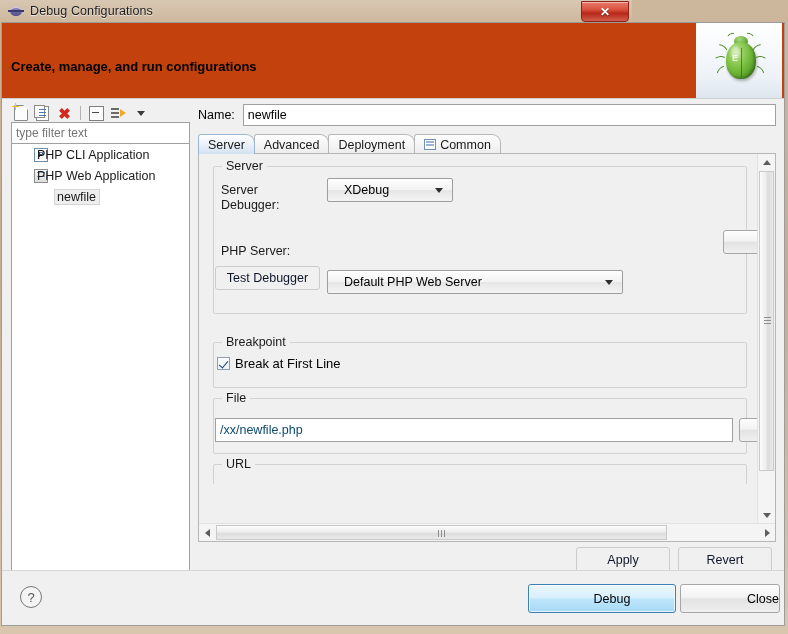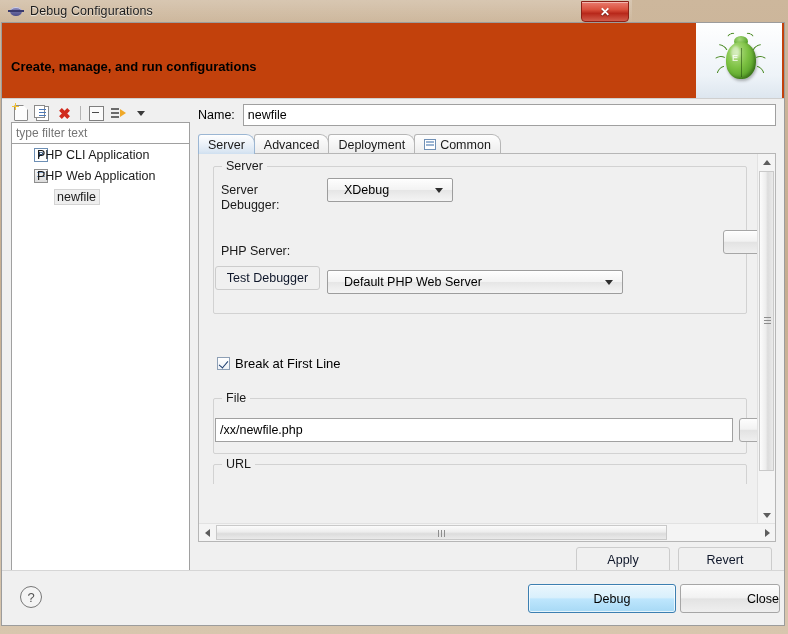--- a/index.html
+++ b/index.html
@@ -595,21 +595,21 @@
   .check-label { font-size: 13px; text-align: right; }
 
   .text-field {
     position: absolute;
     box-sizing: border-box;
     border: 1px solid #a0a0a0;
     background: #fff;
     font-family: "Liberation Sans", sans-serif;
     font-size: 12.5px;
     padding: 0 4px;
-    color: #000000;
+    color: #0c4a6e;
     outline: none;
   }
   .t-file { left: 16px; top: 264px; width: 518px; height: 24px; }
 
   .browse-btn {
     position: absolute;
     box-sizing: border-box;
     width: 30px; height: 24px;
     border: 1px solid #a6a6a6;
     border-radius: 3px;
@@ -889,20 +889,23 @@
               <span>Default PHP Web Server</span>
               <span class="carat"></span>
             </div>
             <div class="btn b-conf">
               
             </div>
             <div class="btn disabled b-test">
               <span>Test Debugger</span>
             </div>
 
+            <div class="group g-break">
+              <span class="glegend">Breakpoint</span>
+            </div>
             <div class="check-row">
               <span class="checkbox"></span>
               <span class="check-label">Break at First Line</span>
             </div>
 
             <div class="group g-file">
               <span class="glegend">File</span>
             </div>
             <input class="text-field t-file" type="text" value="/xx/newfile.php" style="">
             <div class="browse-btn br-file"></div>

